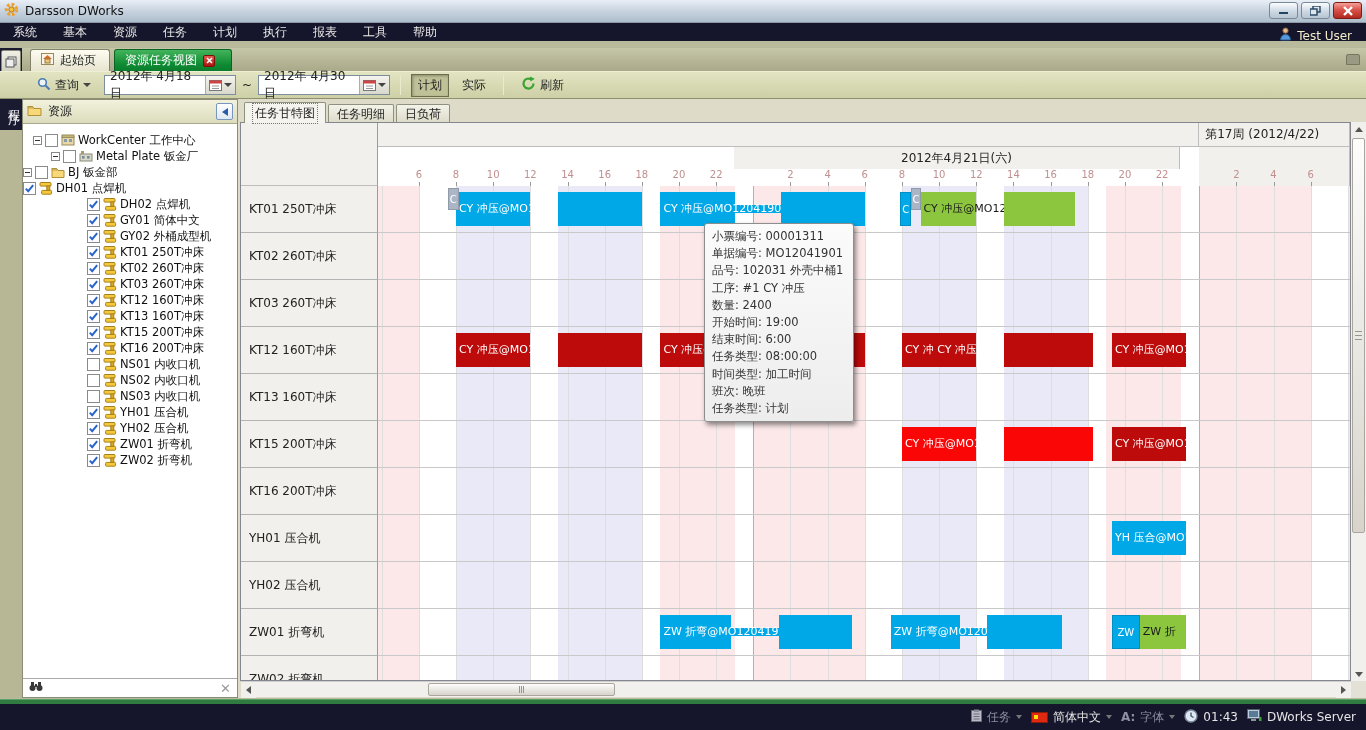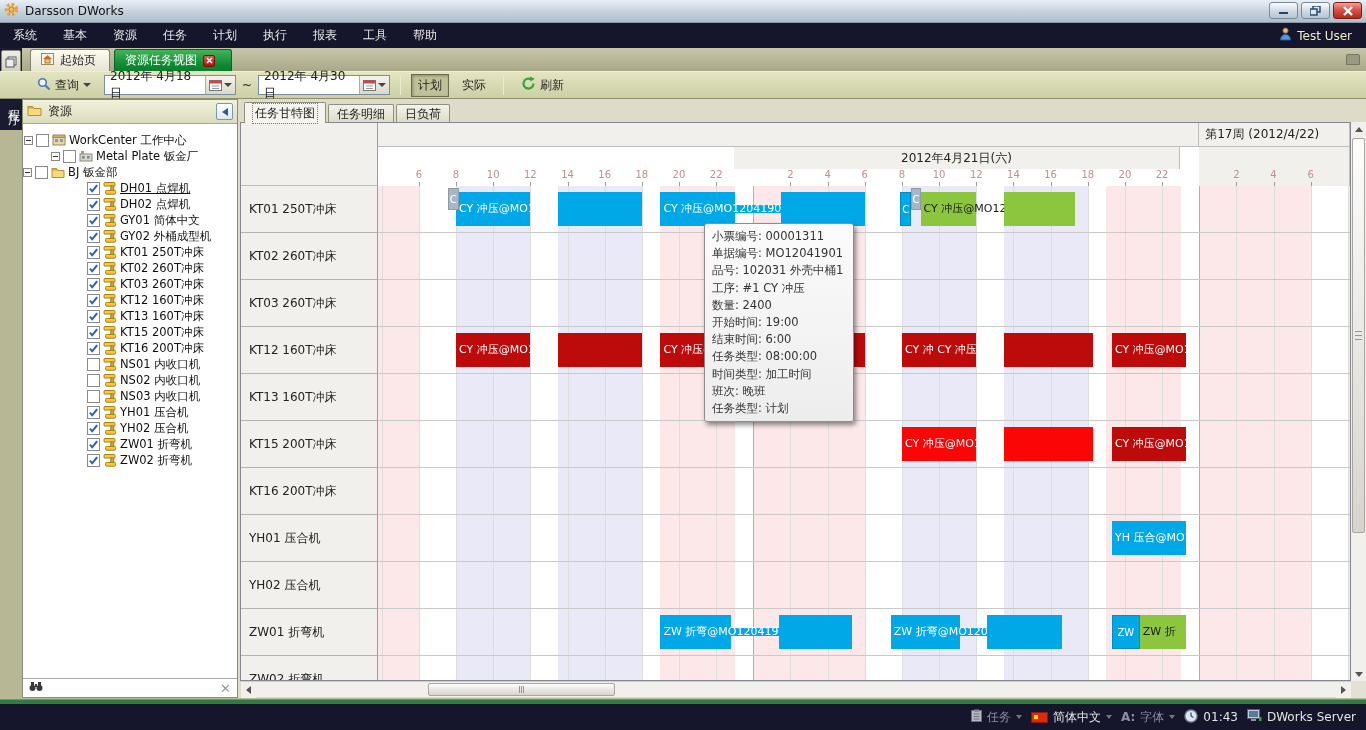--- a/index.html
+++ b/index.html
@@ -11,21 +11,21 @@
   .titlebar { position:absolute; left:0; top:0; width:1366px; height:23px;
     background:linear-gradient(#e9eff6,#c2cedb 60%,#aebecb); border-bottom:1px solid #8a98a8;
     display:flex; align-items:center; padding-left:4px; }
   .titlebar .title { margin-left:6px; color:#111; font-size:12px; }
   .win-btns { position:absolute; right:4px; top:2px; display:flex; gap:3px; }
   .win-btn { width:29px; height:17px; border:1px solid #7a8898; border-radius:3px;
     background:linear-gradient(#fbfdff,#cdd9e4 55%,#b7c5d2); display:flex; align-items:center; justify-content:center; }
   .win-btn.close { background:linear-gradient(#f4a09a,#d9534a 45%,#b02a20); border-color:#7e1b14; }
 
   
-  .menubar { position:absolute; left:0; top:23px; width:1366px; height:25px; background:#15152b;
+  .menubar { position:absolute; left:0; top:23px; width:1366px; height:18px; background:#15152b;
     display:flex; align-items:center; color:#e9e9e9; }
   .menu-item { padding:0 13px; line-height:25px; cursor:default; }
   .menubar-user { position:absolute; right:14px; top:0; height:25px; display:flex; align-items:center; gap:5px; color:#f3edc9; }
 
   
   .leftstrip { position:absolute; left:0; top:48px; width:22px; height:650px; background:#b7b796; }
   .leftstrip-top { position:absolute; left:0; top:0; width:22px; height:82px; background:#1a1a30; }
   .leftstrip-btn { position:absolute; left:1px; top:2px; width:20px; height:24px; background:linear-gradient(#efefe6,#cfcfbd);
     border:1px solid #88887a; border-radius:2px; display:flex; align-items:center; justify-content:center; }
   .leftstrip-tab { position:absolute; left:0; top:30px; width:22px; height:50px; color:#fff;
@@ -272,21 +272,21 @@
       <span><svg width="15" height="12" viewBox="0 0 15 12">
             <path d="M1 2.5 h4.5 l1.5 2 H14 v7 H1 z" fill="#f8d878" stroke="#b0913a"></path>
             <path d="M1 2.5 h4.5 l1 1.4 H1 z" fill="#fce9a8" stroke="#b0913a"></path>
           </svg></span>
       <span>资源</span>
       <span class="collapse-btn">
           <span class="collapse-arrow"></span>
         </span>
     </div>
     <div class="tree" id="tree">
-        <div class="tree-row" style="padding-left: 1px;">
+        <div class="tree-row" style="padding-left: 10px;">
           <span class="expander"></span>
           <span style="width: 13px; height: 13px; flex: 0 0 auto; display: flex;">
             <svg width="13" height="13" viewBox="0 0 13 13">
               <rect x="0.5" y="0.5" width="12" height="12" fill="#fff" stroke="#8a8a8a"></rect>
             </svg>
           </span>
           <span style="display: flex; flex: 0 0 auto;">
             <svg width="14" height="12" viewBox="0 0 14 12">
               <rect x="1" y="3" width="12" height="8" fill="#e8d8a8" stroke="#9a8a5a"></rect>
               <rect x="3" y="5" width="3" height="3" fill="#8a9aaa"></rect>
@@ -321,21 +321,21 @@
             </svg>
           </span>
           <span style="display: flex; flex: 0 0 auto;">
             <svg width="14" height="12" viewBox="0 0 14 12">
               <path d="M1 2.5 h4.5 l1.5 2 H13 v7 H1 z" fill="#f8d878" stroke="#b0913a"></path>
               <path d="M1 2.5 h4.5 l1 1.4 H1 z" fill="#fce9a8" stroke="#b0913a"></path>
             </svg>
           </span>
           <span>BJ 钣金部</span>
         </div>
-        <div class="tree-row" style="padding-left: 64px; text-decoration: underline;">
+        <div class="tree-row" style="">
           <span style="width: 13px; height: 13px; flex: 0 0 auto; display: flex;">
             <svg width="13" height="13" viewBox="0 0 13 13">
               <rect x="0.5" y="0.5" width="12" height="12" fill="#fff" stroke="#8a8a8a"></rect>
               <path d="M2.8 6.6 L5.2 9.2 L10.2 3.2" fill="none" stroke="#2a62c8" stroke-width="2"></path>
             </svg>
           </span>
           <span style="display: flex; flex: 0 0 auto;">
             <svg width="14" height="13" viewBox="0 0 14 13">
               <rect x="1" y="0.5" width="11" height="3.6" rx="1" fill="#f6c83c" stroke="#a5801a"></rect>
               <rect x="7.8" y="4" width="3" height="4.4" fill="#dca81e" stroke="#a5801a"></rect>

